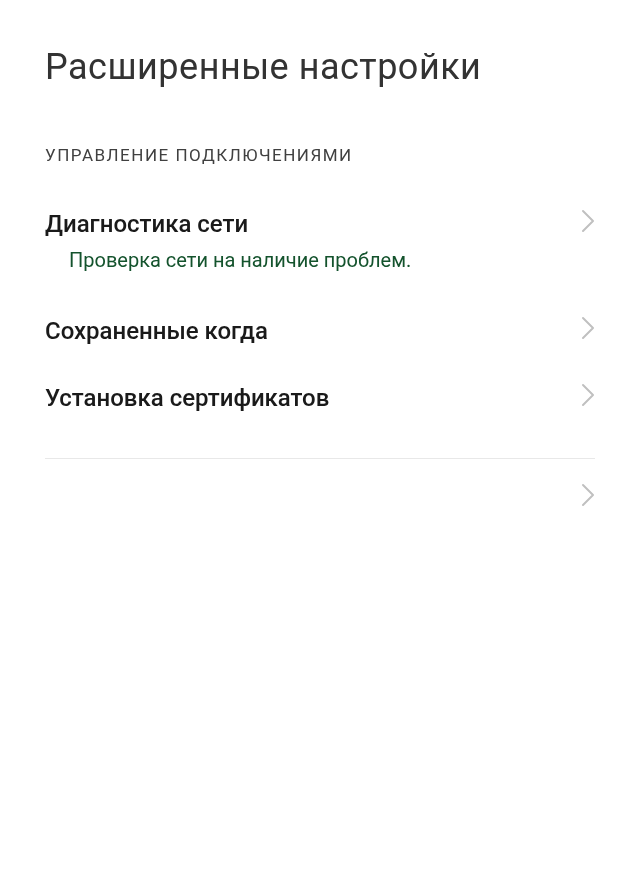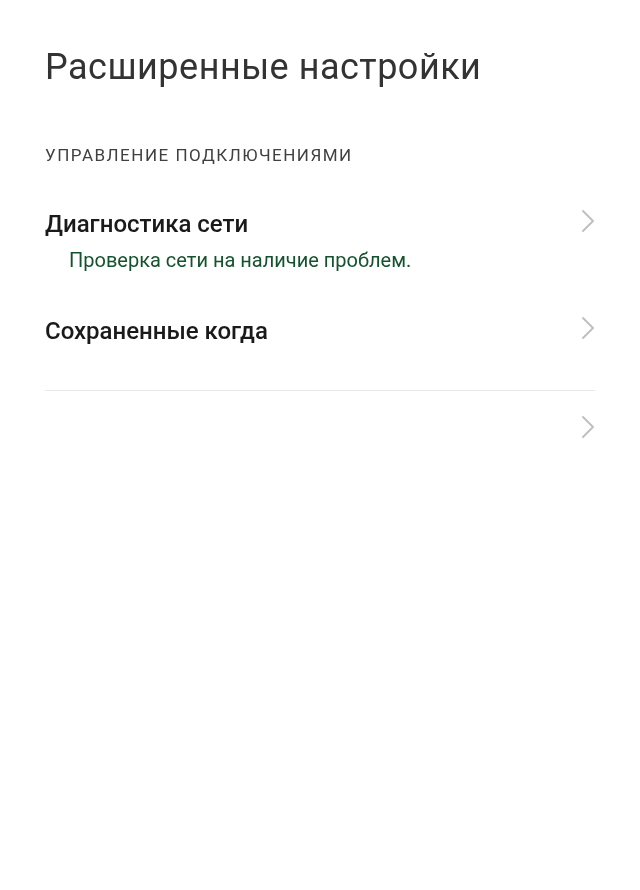--- a/index.html
+++ b/index.html
@@ -100,20 +100,30 @@
     <div class="list-item-content">
       <div class="list-item-title">Сохраненные когда</div>
     </div>
     <span class="chevron">
       <svg width="14" height="24" viewBox="0 0 14 24" fill="none">
         <path d="M2 2 L12 12 L2 22" stroke="currentColor" stroke-width="2" stroke-linecap="round" stroke-linejoin="round"></path>
       </svg>
     </span>
   </div>
 
+  <div class="list-item compact">
+    <div class="list-item-content">
+      <div class="list-item-title">Установка сертификатов</div>
+    </div>
+    <span class="chevron">
+      <svg width="14" height="24" viewBox="0 0 14 24" fill="none">
+        <path d="M2 2 L12 12 L2 22" stroke="currentColor" stroke-width="2" stroke-linecap="round" stroke-linejoin="round"></path>
+      </svg>
+    </span>
+  </div>
 
   <div class="divider"></div>
 
 
   <div class="list-item">
     <div class="list-item-content">
     </div>
     <span class="chevron">
       <svg width="14" height="24" viewBox="0 0 14 24" fill="none">
         <path d="M2 2 L12 12 L2 22" stroke="currentColor" stroke-width="2" stroke-linecap="round" stroke-linejoin="round"></path>

